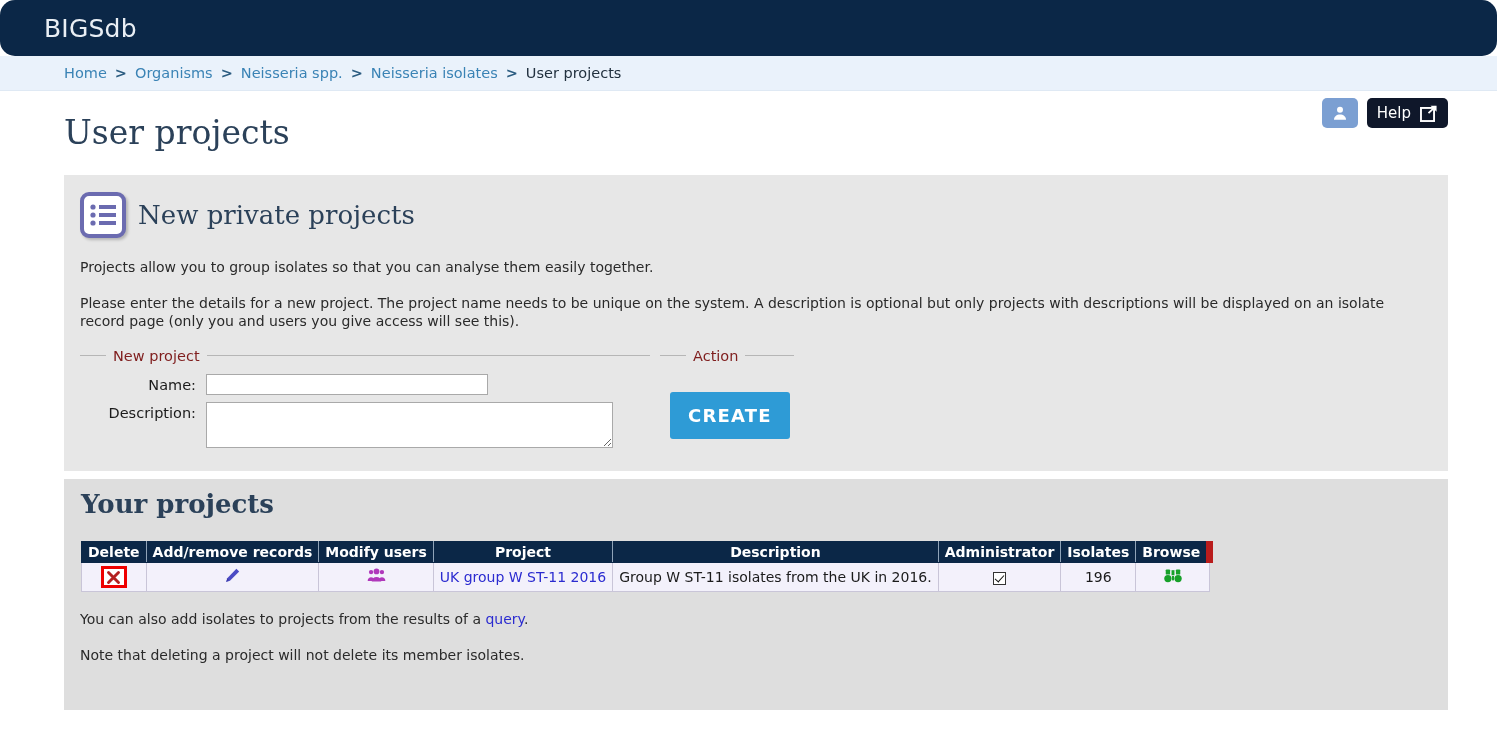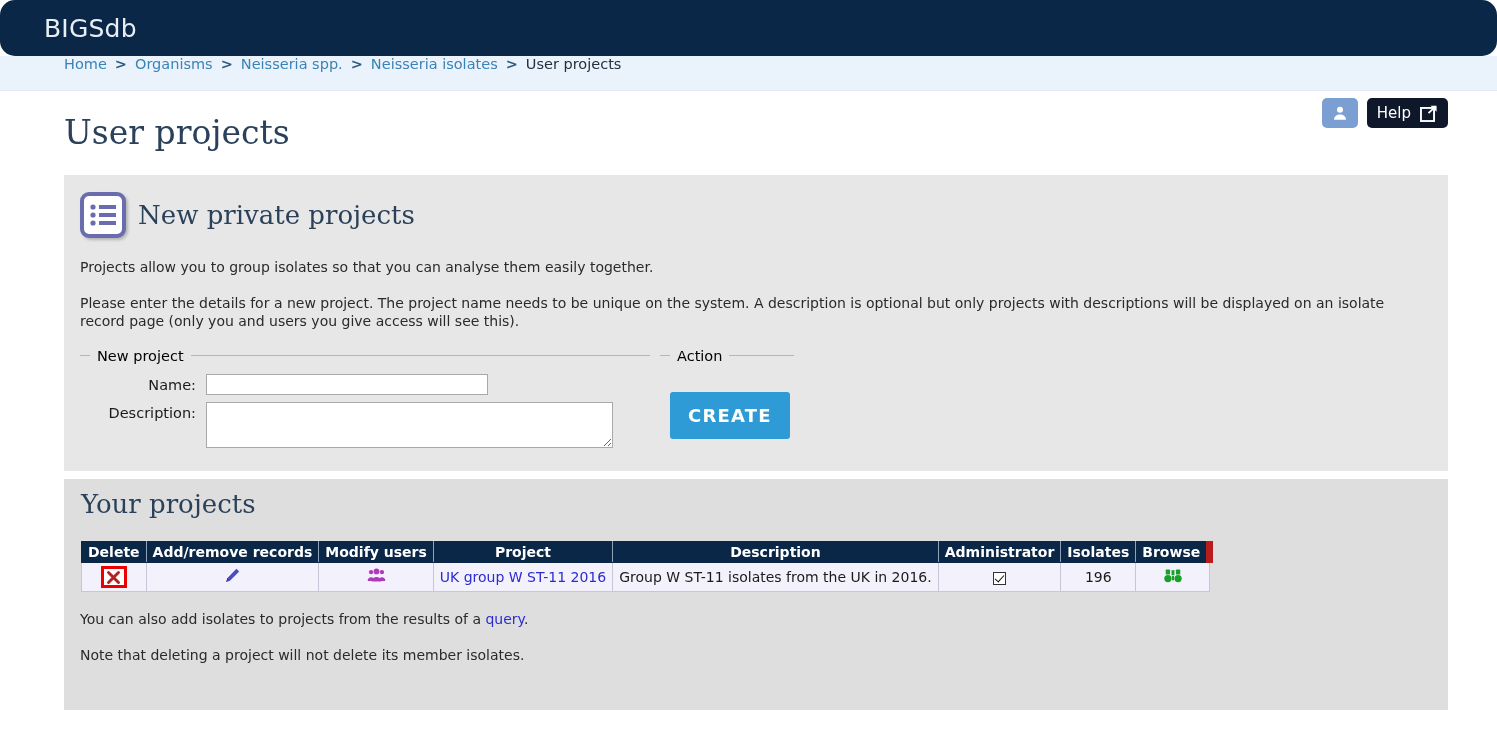--- a/index.html
+++ b/index.html
@@ -27,20 +27,21 @@
     font-weight: normal;
     letter-spacing: 0.2px;
     font-family: "DejaVu Sans", "Liberation Sans", sans-serif;
   }
 
   
   .breadcrumb {
     height: 35px;
     background: #eaf2fb;
     display: flex;
+    align-items: center;
     padding-left: 64px;
     font-size: 14.5px;
     color: #1d2d3d;
     border-bottom: 1px solid #dfe9f4;
   }
   .breadcrumb a {
     color: #3a83b5;
     text-decoration: none;
   }
   .breadcrumb .sep {
@@ -122,21 +123,21 @@
   .sec-head h2 {
     font-family: "DejaVu Serif", "Liberation Serif", serif;
     font-size: 26px;
     font-weight: normal;
     color: #2b4159;
     margin: 0;
   }
   .h2-plain {
     font-family: "DejaVu Serif", "Liberation Serif", serif;
     font-size: 26px;
-    font-weight: normal;
+    font-weight: bold;
     color: #2b4159;
     margin: 0 0 22px 0;
     padding-left: 1px;
   }
 
   .list-icon {
     width: 46px; height: 46px;
     border: 4px solid #6b6bb0;
     border-radius: 9px;
     background: #ffffff;
@@ -161,24 +162,24 @@
     gap: 10px;
     margin-top: 3px;
   }
   fieldset.fs {
     border: none;
     border-top: 1px solid #b6b6b6;
     margin: 0;
     padding: 10px 4px 8px 4px;
   }
   fieldset.fs legend {
-    color: #000000;
+    color: #7f1d1d;
     font-size: 14.5px;
     padding: 0 7px;
-    margin-left: 6px;
+    margin-left: 22px;
   }
   .fs-newproject { width: 570px; }
   .fs-action { width: 116px; }
 
   .field-line {
     display: flex;
     align-items: flex-start;
     margin-bottom: 6px;
   }
   .field-label {

